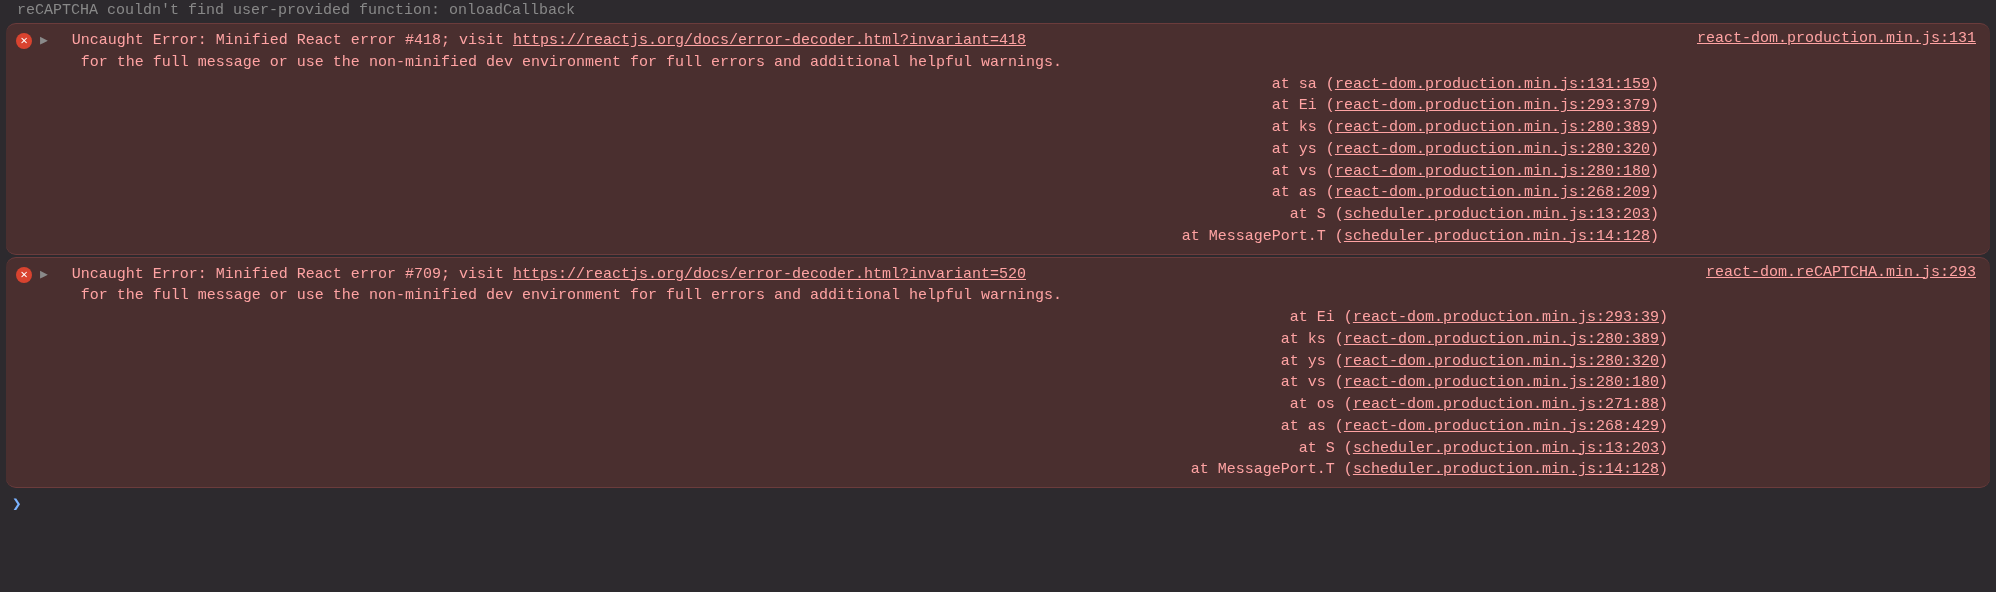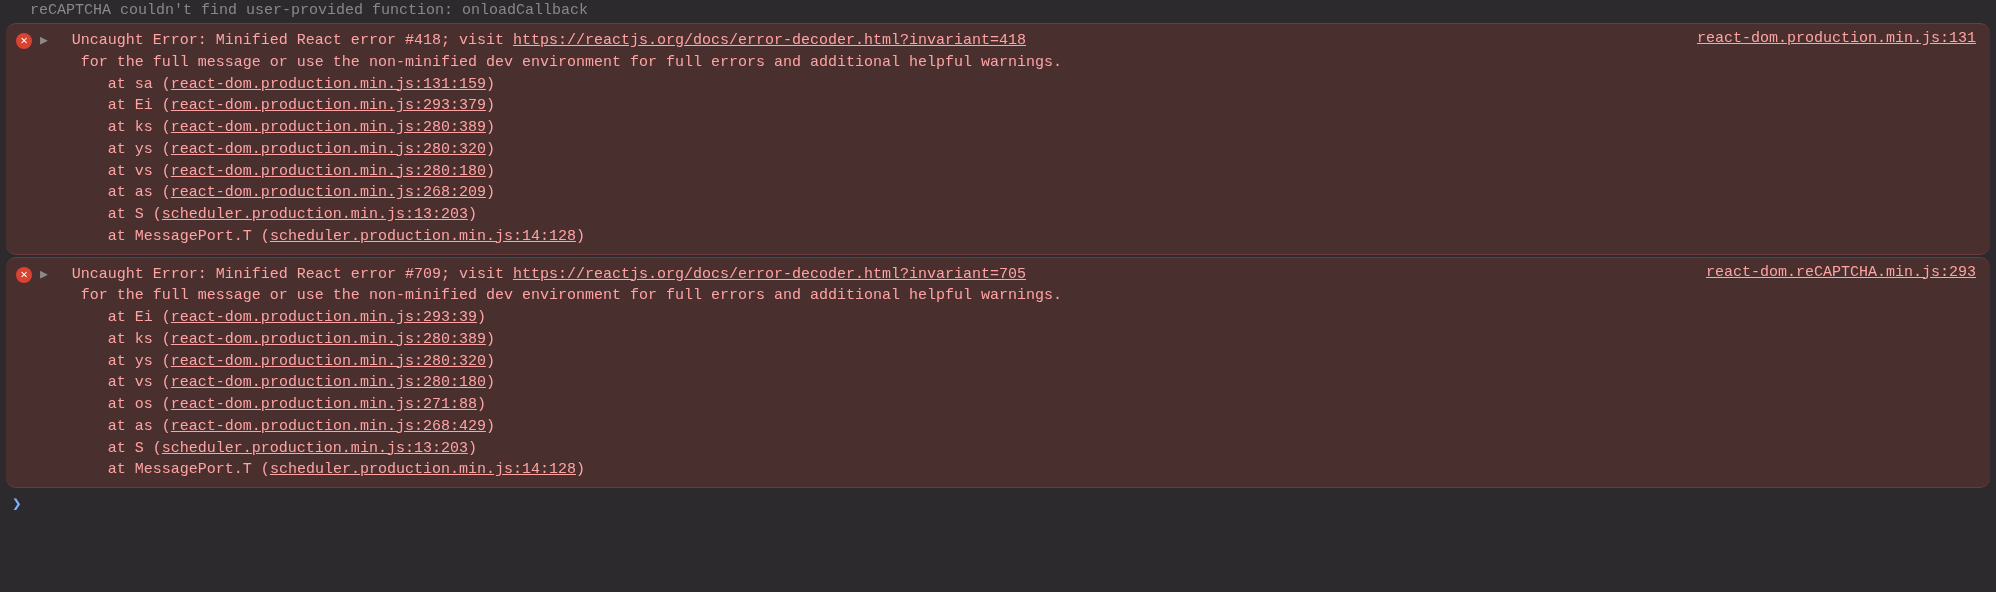--- a/index.html
+++ b/index.html
@@ -6,21 +6,21 @@
   body {
     background: #2d2a2e;
     font-family: Menlo, Monaco, "Courier New", monospace;
     font-size: 15px;
     color: #e8d9d9;
     width: 1996px;
     padding: 0;
   }
   .prior-line {
     color: #888;
-    padding: 2px 30px;
+    padding: 2px 17px;
     font-size: 15px;
     overflow: hidden;
     white-space: nowrap;
   }
   .console-error {
     background: #4a2f2f;
     border-top: 1px solid #6b3c3c;
     border-bottom: 1px solid #6b3c3c;
     margin: 2px 6px;
     border-radius: 10px;
@@ -59,20 +59,21 @@
     line-height: 1.45;
     margin-left: 16px;
   }
   .msg-body a {
     color: #ffa3a3;
     text-decoration: underline;
   }
   .stack {
     color: #ffa3a3;
     white-space: pre;
+    text-align: right;
   }
   .stack a {
     color: #ffa3a3;
     text-decoration: underline;
   }
   .source-link {
     color: #ffa3a3;
     margin-left: auto;
     flex-shrink: 0;
     padding-left: 30px;
@@ -95,21 +96,21 @@
     <div class="console-error">
       <div class="error-icon">✕</div>
       <div class="arrow">▶</div>
       <div class="msg-body"><span><span>Uncaught Error: Minified React error #418; visit </span><a href="#">https://reactjs.org/docs/error-decoder.html?invariant=418</a></span><span>
  for the full message or use the non-minified dev environment for full errors and additional helpful warnings.</span><div class="stack"><div>    at sa (<a href="#">react-dom.production.min.js:131:159</a>)</div><div>    at Ei (<a href="#">react-dom.production.min.js:293:379</a>)</div><div>    at ks (<a href="#">react-dom.production.min.js:280:389</a>)</div><div>    at ys (<a href="#">react-dom.production.min.js:280:320</a>)</div><div>    at vs (<a href="#">react-dom.production.min.js:280:180</a>)</div><div>    at as (<a href="#">react-dom.production.min.js:268:209</a>)</div><div>    at S (<a href="#">scheduler.production.min.js:13:203</a>)</div><div>    at MessagePort.T (<a href="#">scheduler.production.min.js:14:128</a>)</div></div></div>
       <a class="source-link" href="#">react-dom.production.min.js:131</a>
     </div>
     <div class="console-error">
       <div class="error-icon">✕</div>
       <div class="arrow">▶</div>
-      <div class="msg-body"><span><span>Uncaught Error: Minified React error #709; visit </span><a href="#">https://reactjs.org/docs/error-decoder.html?invariant=705</a></span><span>
+      <div class="msg-body"><span><span>Uncaught Error: Minified React error #709; visit </span><a href="#">https://reactjs.org/docs/error-decoder.html?invariant=520</a></span><span>
  for the full message or use the non-minified dev environment for full errors and additional helpful warnings.</span><div class="stack"><div>    at Ei (<a href="#">react-dom.production.min.js:293:39</a>)</div><div>    at ks (<a href="#">react-dom.production.min.js:280:389</a>)</div><div>    at ys (<a href="#">react-dom.production.min.js:280:320</a>)</div><div>    at vs (<a href="#">react-dom.production.min.js:280:180</a>)</div><div>    at os (<a href="#">react-dom.production.min.js:271:88</a>)</div><div>    at as (<a href="#">react-dom.production.min.js:268:429</a>)</div><div>    at S (<a href="#">scheduler.production.min.js:13:203</a>)</div><div>    at MessagePort.T (<a href="#">scheduler.production.min.js:14:128</a>)</div></div></div>
       <a class="source-link" href="#">react-dom.reCAPTCHA.min.js:293</a>
     </div>
   </div>
 
 <div class="prompt-line">
   <span>❯</span>
 </div>
 
 </body></html>

